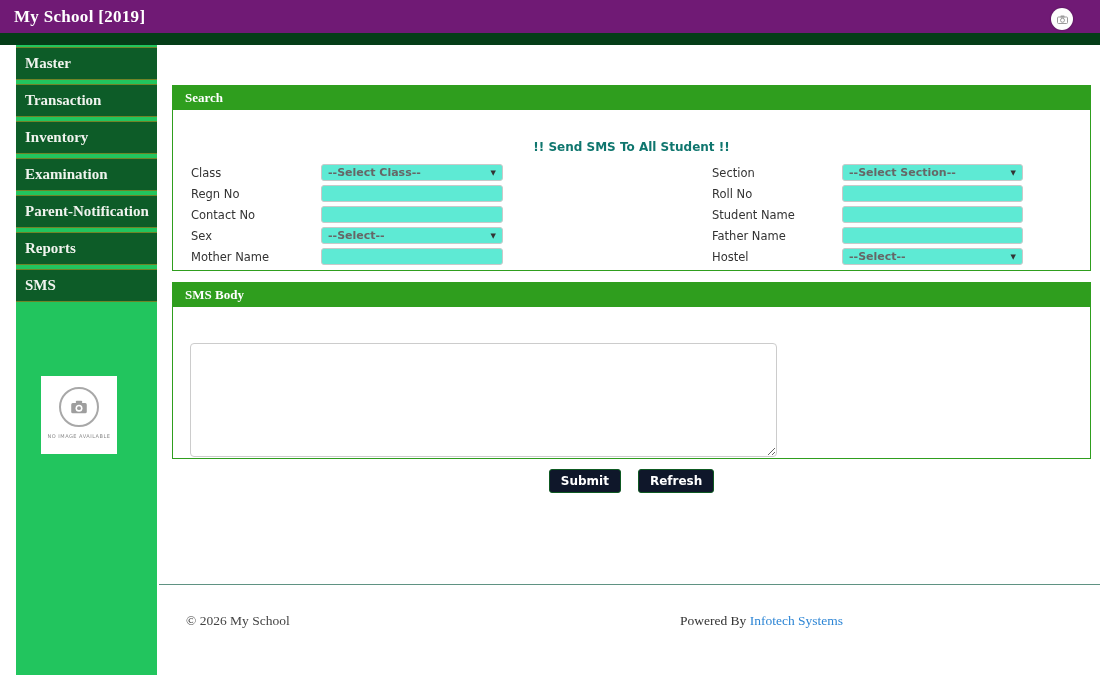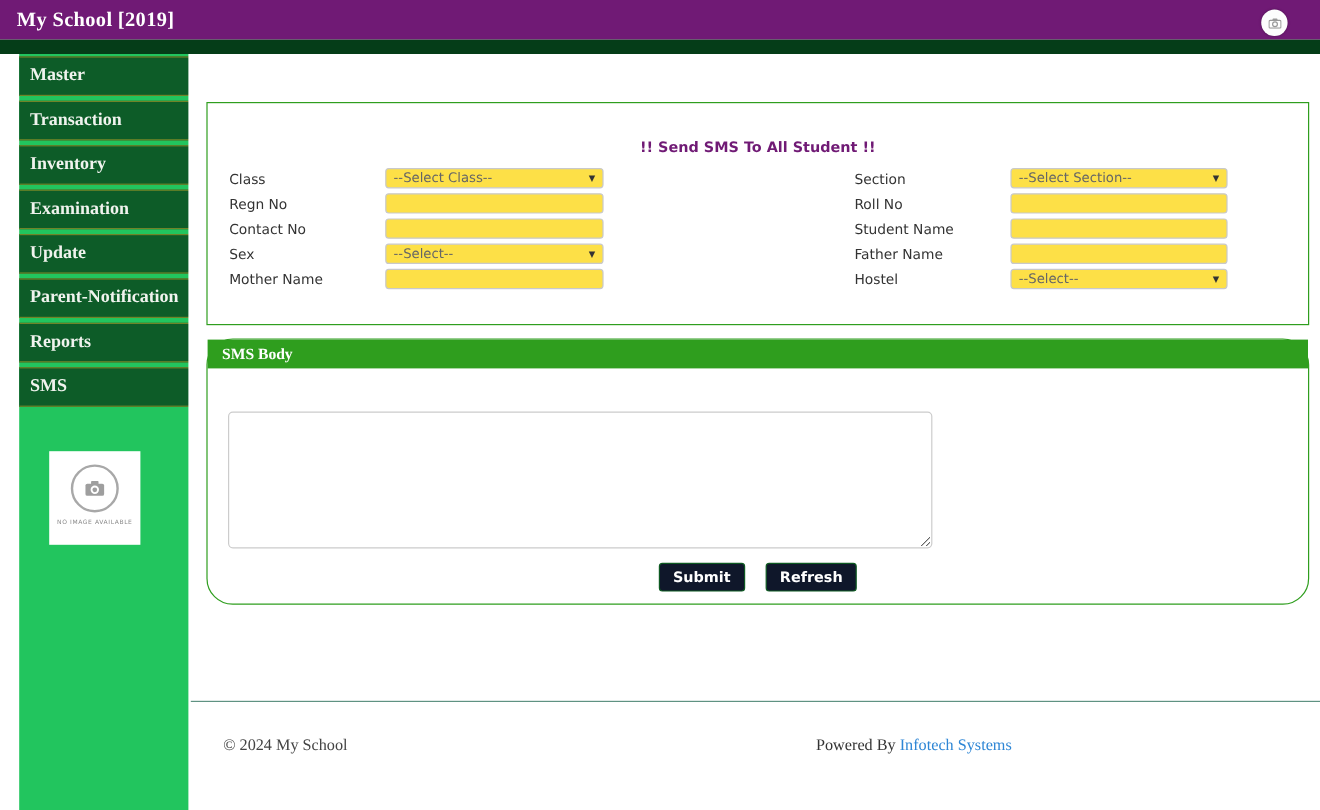--- a/index.html
+++ b/index.html
@@ -28,33 +28,33 @@
                 display:flex; flex-direction:column; align-items:center; }
   .photo-circle { margin-top:11px; width:40px; height:40px; border:2px solid #a8a8a8;
                   border-radius:50%; display:flex; align-items:center; justify-content:center; }
   .no-image-text { margin-top:6px; font-size:5px; color:#8a8a8a; letter-spacing:.5px;
                    font-family:"DejaVu Sans",sans-serif; }
 
   
   .main { position:absolute; left:157px; top:45px; width:943px; height:630px; background:#fff; }
   .panel { position:absolute; left:15px; width:919px; border:1px solid #2f9e1e; background:#fff; }
   .search-panel { top:40px; height:186px; }
-  .sms-panel { top:237px; height:222px;border-radius:22px; }
+  .sms-panel { top:237px; height:177px; }
   .panel-header { height:24px; background:#2f9e1e; color:#fff; line-height:24px; padding-left:12px;
                   font-family:"Liberation Serif","DejaVu Serif",serif; font-size:13px; font-weight:bold; }
 
-  .banner { margin-top:30px; text-align:center; color:#701a75; font-weight:bold;
+  .banner { margin-top:30px; text-align:center; color:#0f766e; font-weight:bold;
             font-size:12px; font-family:"DejaVu Sans","Liberation Sans",sans-serif; }
 
   .form-grid { display:grid; grid-template-columns:130px 182px 1fr 130px 181px;
                row-gap:4px; margin:10px 67px 0 18px; align-items:center; }
   .field-label { font-size:11.5px; color:#333;
                  font-family:"DejaVu Sans","Liberation Sans",sans-serif; }
-  .control { height:17px; border:1px solid #c9c9c9; border-radius:3px; background:#fde047;
-             font-size:11px; color:#666; font-family:"DejaVu Sans","Liberation Sans",sans-serif; }
+  .control { height:17px; border:1px solid #c9c9c9; border-radius:3px; background:#5eead4;
+             font-size:11px; color:#666; font-family:"DejaVu Sans","Liberation Sans",sans-serif;font-weight:bold; }
   .select { display:flex; align-items:center; justify-content:space-between;
             padding:0 6px; cursor:pointer; }
   .select .arrow { font-size:7px; color:#333; }
   input.control { width:100%; padding:0 4px; outline:none; }
 
   .sms-body { position:relative; }
   .sms-textarea { display:block; margin:36px 0 0 17px; width:587px; height:114px;
                   border:1px solid #ccc; border-radius:4px; resize:both;
                   font:12px "DejaVu Sans",sans-serif; color:#333; padding:4px; outline:none; }
   .btn-row { margin-top:12px; display:flex; justify-content:center; gap:17px; }
@@ -83,41 +83,41 @@
   </div>
 </div>
 <div class="dark-strip"></div>
 
 <div class="sidebar">
   <div class="menu">
     <div class="menu-item">Master</div>
     <div class="menu-item">Transaction</div>
     <div class="menu-item">Inventory</div>
     <div class="menu-item">Examination</div>
-    <div class="menu-item">Update</div>
     <div class="menu-item">Parent-Notification</div>
     <div class="menu-item">Reports</div>
     <div class="menu-item">SMS</div>
   </div>
   <div class="photo-card">
     <div class="photo-circle">
       <svg width="18" height="14" viewBox="0 0 22 18">
         <rect x="1" y="4" width="20" height="13" rx="2" fill="#9e9e9e"></rect>
         <rect x="7" y="1" width="8" height="4" rx="1" fill="#9e9e9e"></rect>
         <circle cx="11" cy="10.5" r="4.5" fill="#fff"></circle>
         <circle cx="11" cy="10.5" r="2.5" fill="#9e9e9e"></circle>
       </svg>
     </div>
     <div class="no-image-text">NO IMAGE AVAILABLE</div>
   </div>
 </div>
 
 <div class="main">
 
   <div class="panel search-panel">
+    <div class="panel-header">Search</div>
     <div class="banner">!! Send SMS To All Student !!</div>
     <div class="form-grid">
 
       <span class="field-label">Class</span>
       <div class="control select">
         <span>--Select Class--</span>
         <span class="arrow">▼</span>
       </div>
       <span></span>
       <span class="field-label">Section</span>
@@ -164,19 +164,19 @@
       <textarea class="sms-textarea" style=""></textarea>
       <div class="btn-row">
         <button class="btn">Submit</button>
         <button class="btn">Refresh</button>
       </div>
     </div>
   </div>
 
   <div class="footer-divider"></div>
   <div class="footer">
-    <span class="copyright">© 2024 My School</span>
+    <span class="copyright">© 2026 My School</span>
     <span class="powered">
       <span>Powered By</span>
       <a>Infotech Systems</a>
     </span>
   </div>
 </div>
 
 </body></html>

